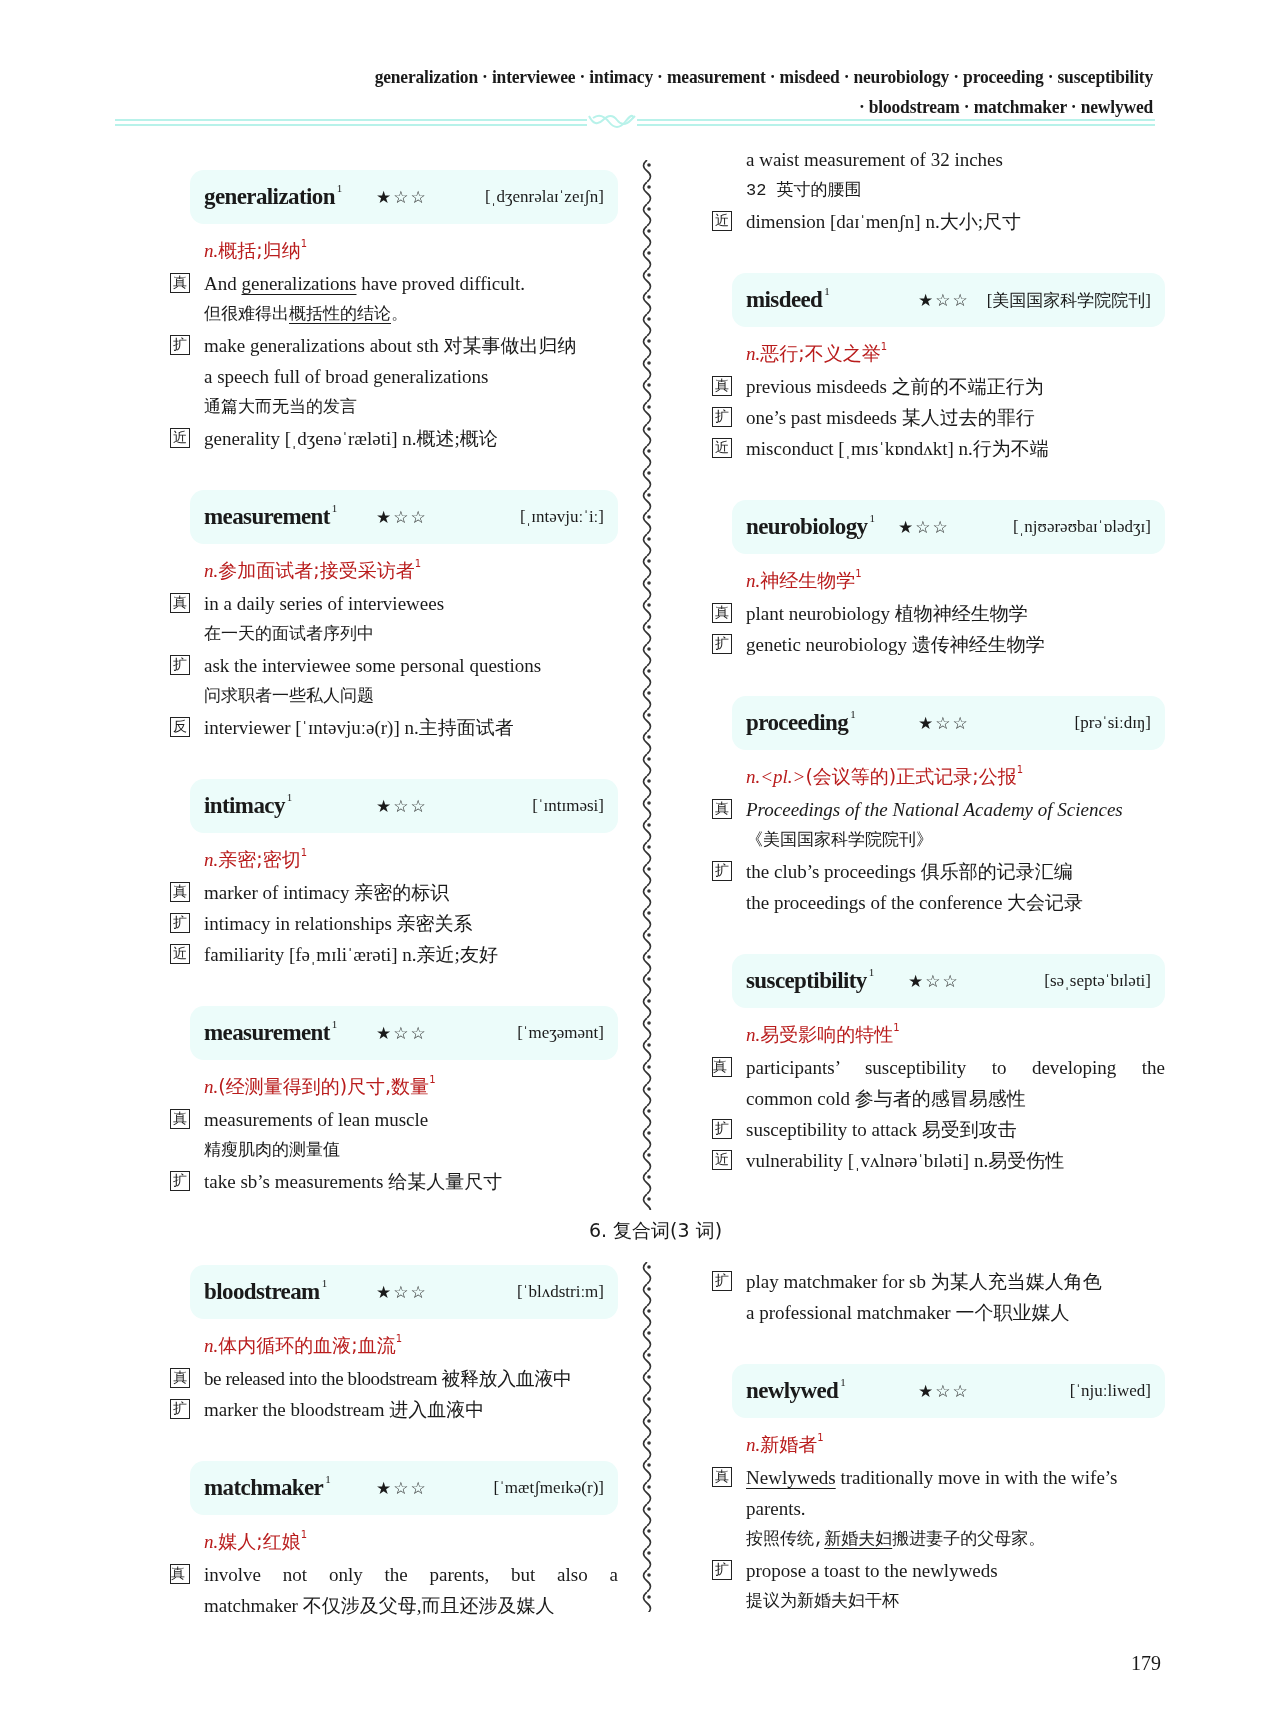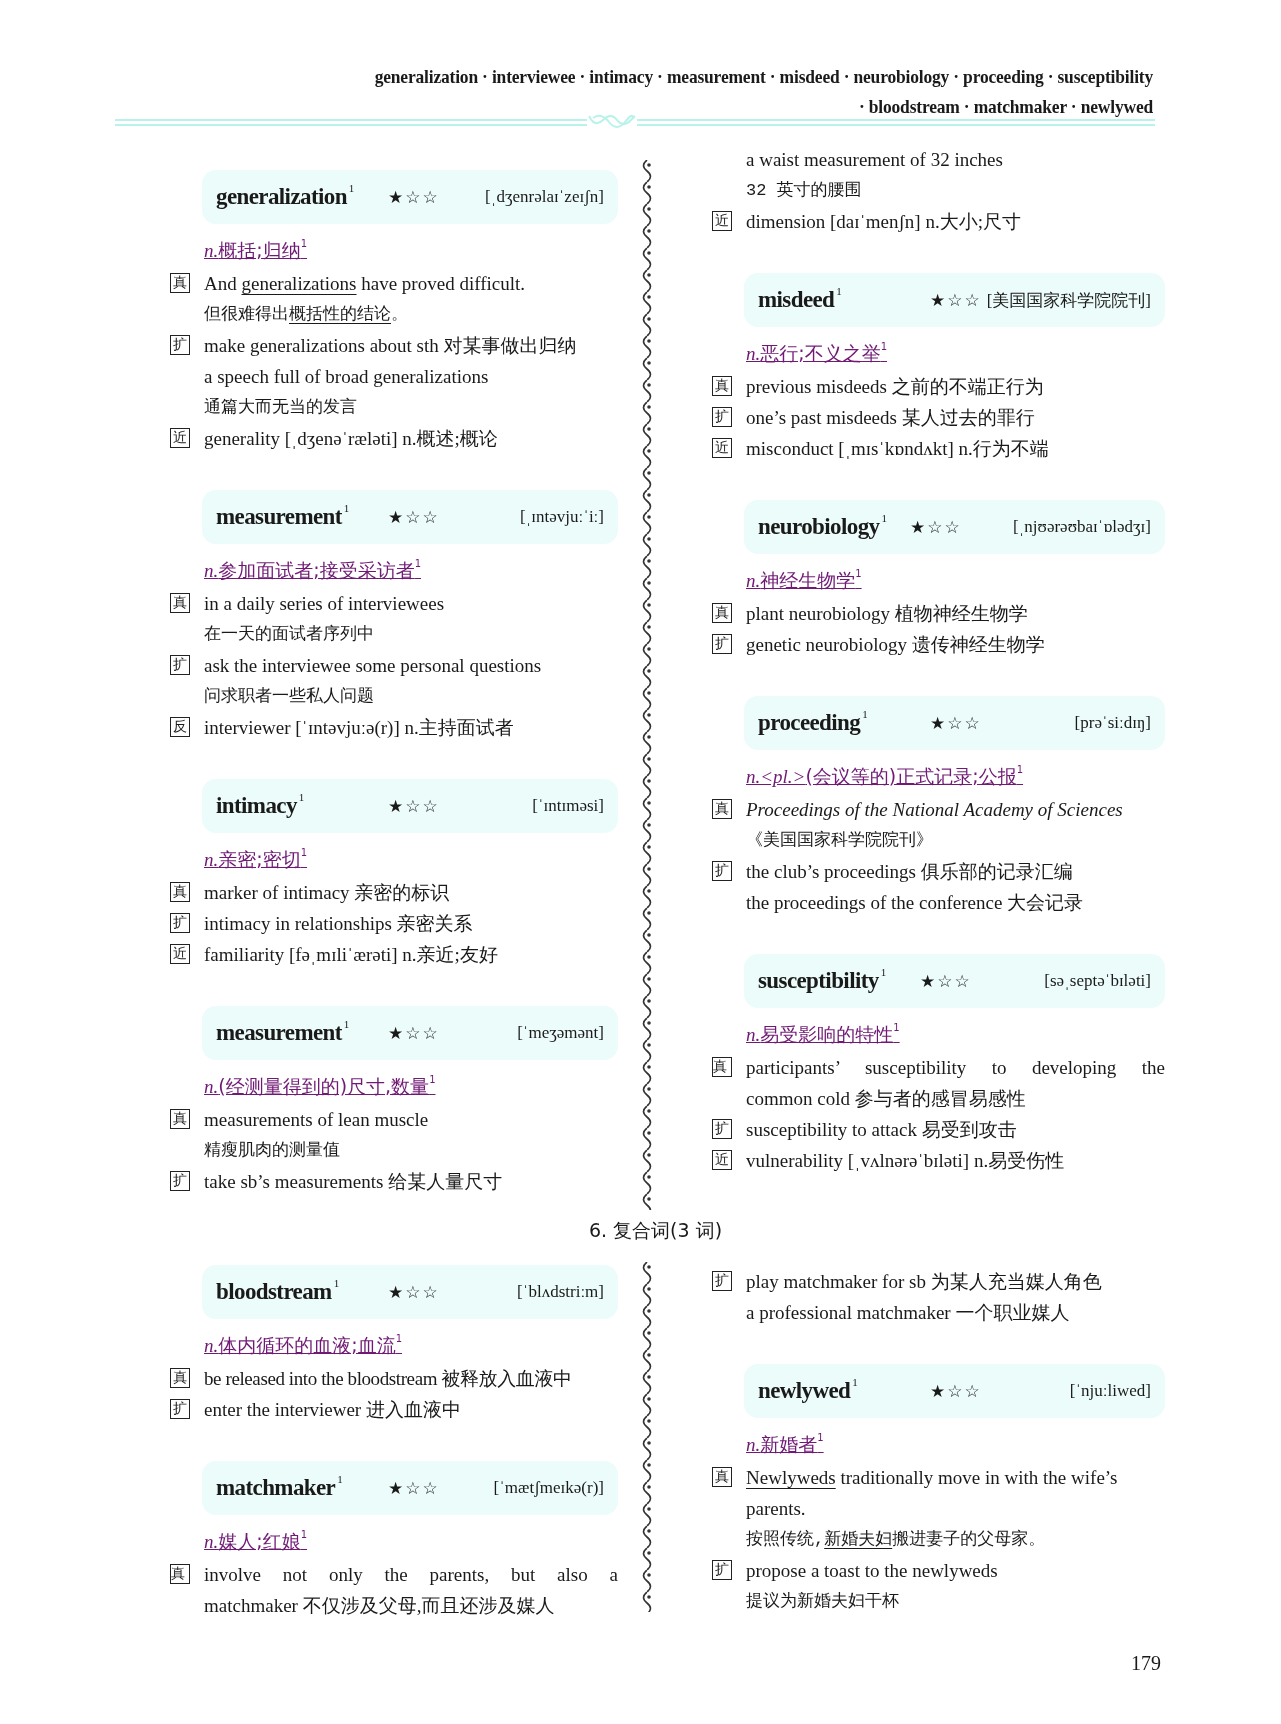--- a/index.html
+++ b/index.html
@@ -15,27 +15,27 @@
   .head-rule .l2 { top:8px; }
   .head-rule .orn { position:absolute; left:472px; top:-4px; width:50px; height:18px; background:#fff; }
 
   .col { position:absolute; }
   .col-left { left:168px; width:450px; }
   .col-right { left:710px; width:455px; }
 
   .wavy { position:absolute; left:636px; width:22px; }
 
   .entry-head { position:relative; height:54px; background:#ecfcfa; border-radius:14px;
-    margin-left:34px; display:flex; align-items:center; padding:0 14px; box-sizing:border-box; }
+    margin-left:22px; display:flex; align-items:center; padding:0 14px; box-sizing:border-box; }
   .word { font-weight:bold; font-size:23px; letter-spacing:-0.6px; }
   .word sup { font-size:11px; font-weight:normal; vertical-align:top; position:relative; top:-2px; margin-left:2px; }
   .stars { position:absolute; font-size:17px; letter-spacing:2px; }
   .phon { position:absolute; right:14px; font-size:17px; }
 
-  .pos { color:#701a75; font-family:"DejaVu Sans",sans-serif; font-size:19px; margin:14px 0 4px 36px;text-decoration:underline; }
+  .pos { color:#b91c1c; font-family:"DejaVu Sans",sans-serif; font-size:19px; margin:14px 0 4px 36px; }
   .pos i { font-family:"Liberation Serif",serif; }
   .pos sup { font-size:10px; vertical-align:top; }
 
   .line { font-size:19px; line-height:31px; position:relative; padding-left:36px; white-space:nowrap; }
   .tag { position:absolute; left:2px; top:5px; width:20px; height:20px; border:1.5px solid #222;
     box-sizing:border-box; font-family:"DejaVu Sans",sans-serif; font-size:14px; line-height:17px;
     text-align:center; }
   .zh { font-family:Liberation Mono, monospace; font-size:17px; }
   .u { text-decoration:underline; text-underline-offset:4px; }
   .justify { white-space:normal; text-align:justify; text-align-last:justify; }
@@ -197,21 +197,21 @@
 <div class="col col-left" style="top:1265px;left:168px;">
 
   <div>
     <div class="entry-head">
       <span class="word"><span>bloodstream</span><sup>1</sup></span>
       <span class="stars" style="left:186px">★☆☆</span>
       <span class="phon">[ˈblʌdstriːm]</span>
     </div>
     <div class="pos"><i>n.</i><span>体内循环的血液;血流</span><sup>1</sup></div>
     <div class="line" style="letter-spacing:-0.4px"><span class="tag">真</span><span>be released into the bloodstream 被释放入血液中</span></div>
-    <div class="line"><span class="tag">扩</span><span>enter the interviewer 进入血液中</span></div>
+    <div class="line"><span class="tag">扩</span><span>marker the bloodstream 进入血液中</span></div>
   </div>
   <div class="spacer-lg"></div>
 
   <div>
     <div class="entry-head">
       <span class="word"><span>matchmaker</span><sup>1</sup></span>
       <span class="stars" style="left:186px">★☆☆</span>
       <span class="phon">[ˈmætʃmeɪkə(r)]</span>
     </div>
     <div class="pos"><i>n.</i><span>媒人;红娘</span><sup>1</sup></div>

